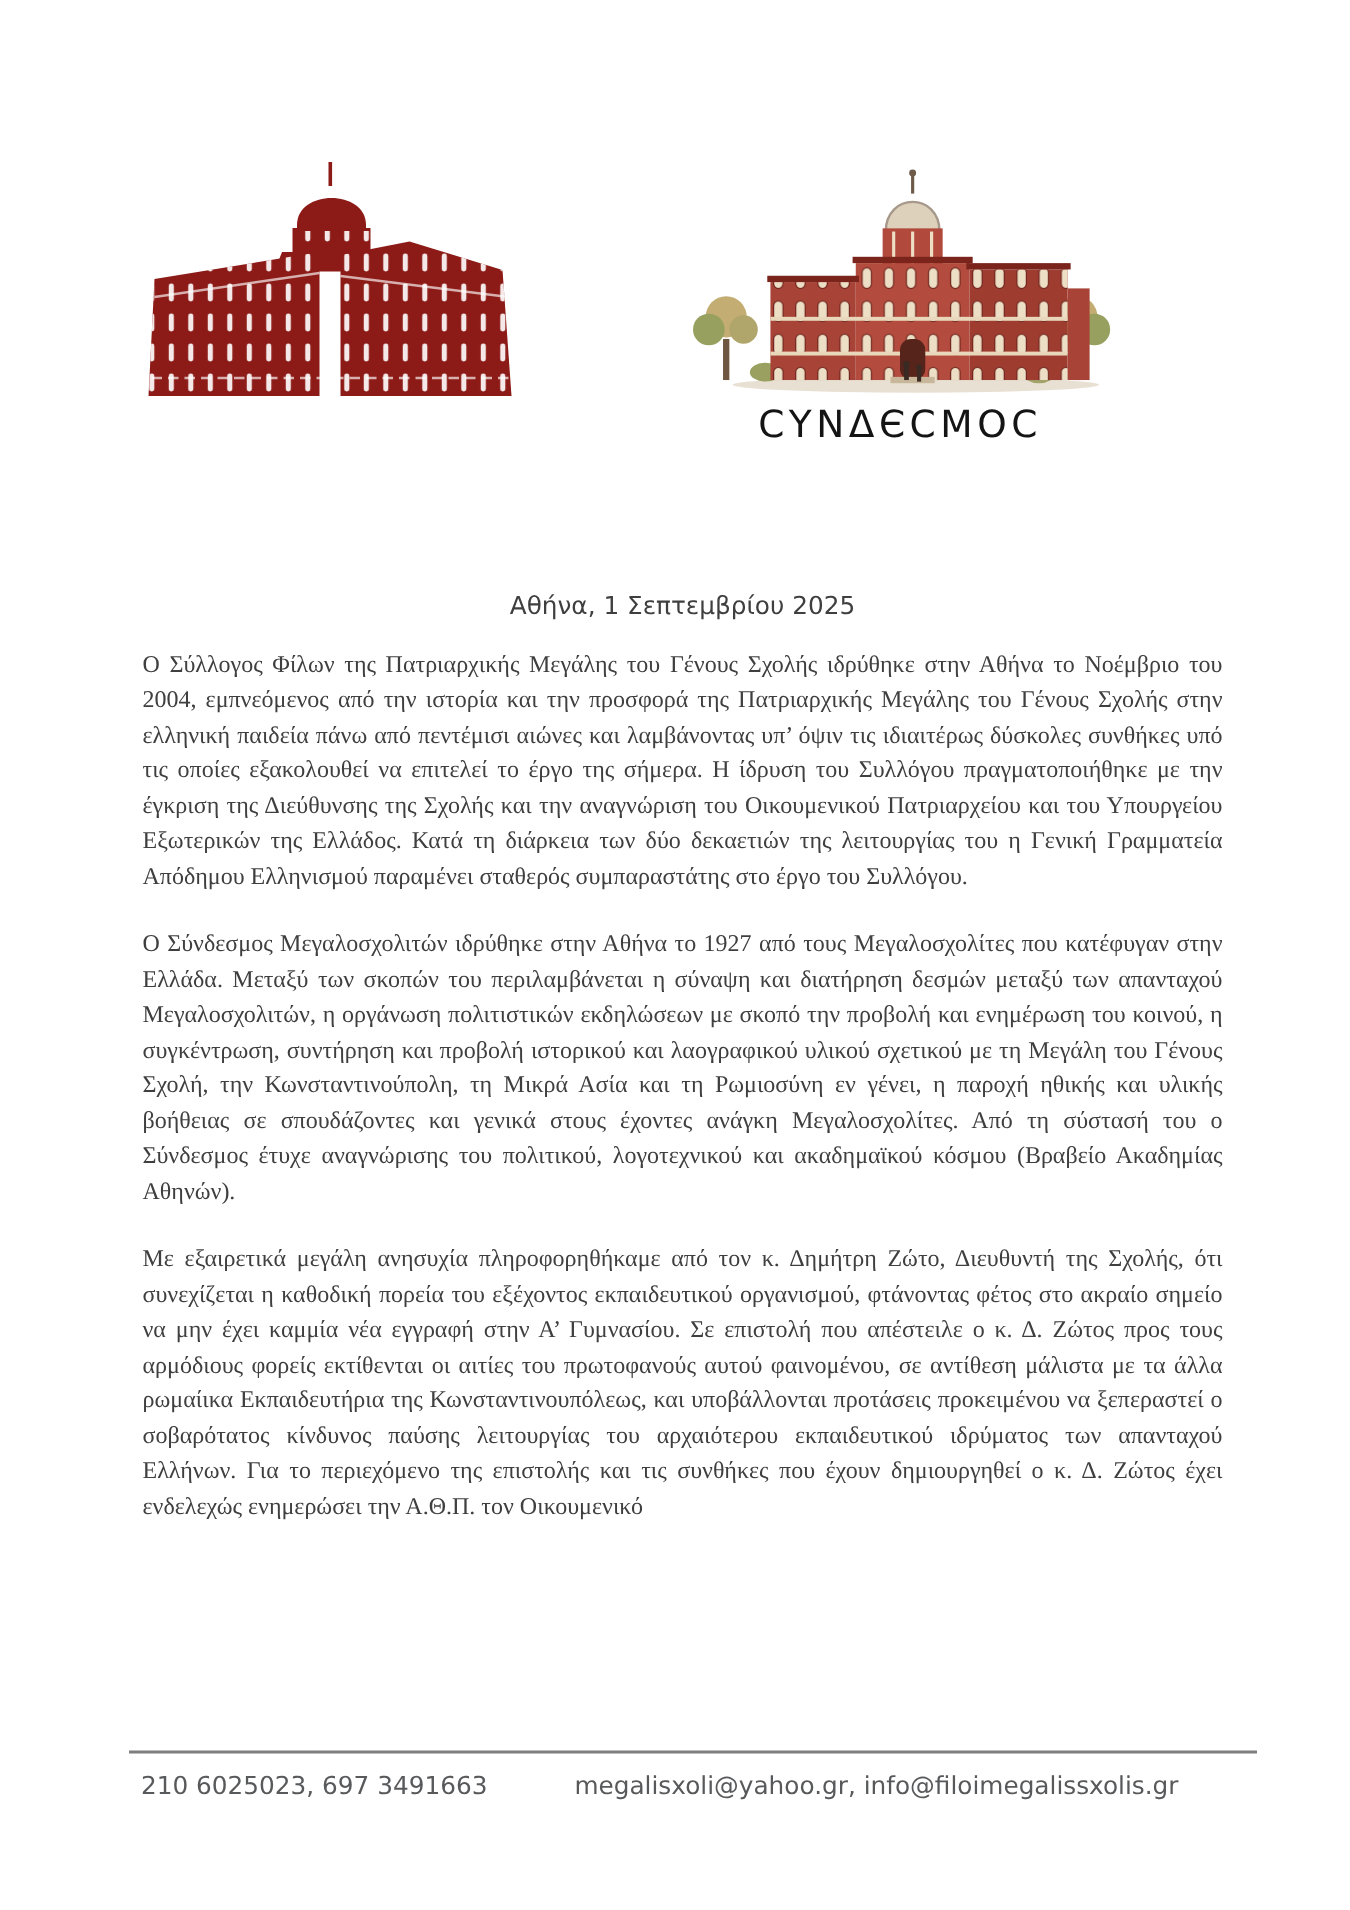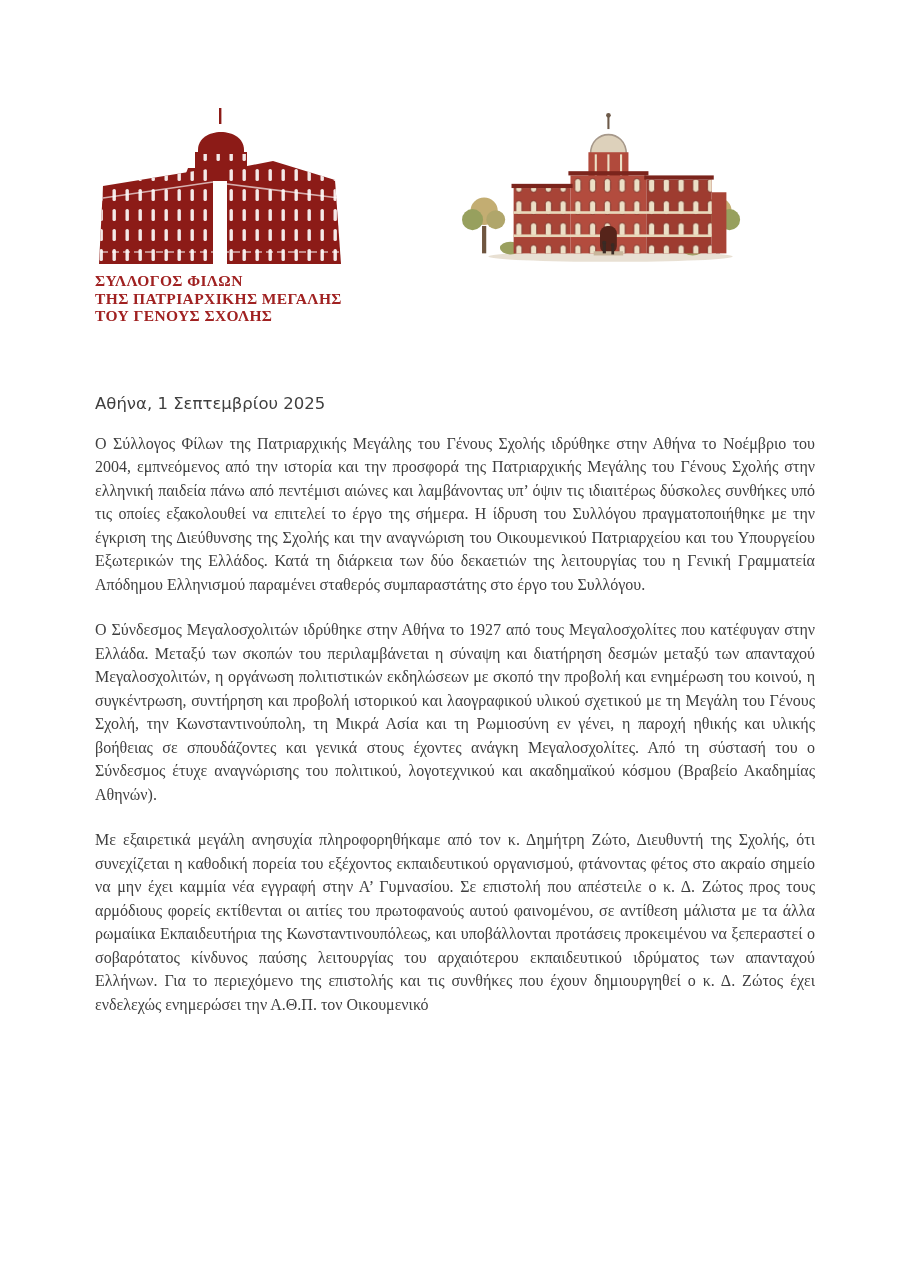--- a/index.html
+++ b/index.html
@@ -30,21 +30,21 @@
     color:#141414;
     white-space:nowrap;
   }
   
   .content{
     position:absolute;left:95px;top:392px;width:720px;
     color:#3f3f3f;
     font-size:16px;
     line-height:23.5px;
   }
-  .dateline{text-align:left;margin:0 0 16px 0;font-size:16.5px;}
+  .dateline{text-align:center;margin:0 0 16px 0;font-size:16.5px;}
   .content p.body-par{margin:0 0 22px 0;text-align:justify;font-family:Liberation Serif, serif;}
   
   .footer{
     position:absolute;left:86px;top:1167px;width:752px;
     border-top:2px solid #7f7f7f;
     padding-top:12px;
     display:flex;align-items:baseline;
     color:#58595b;font-size:16.5px;
   }
   .footer .phones{margin-left:8px;}
@@ -75,25 +75,20 @@
         <polygon points="8,80 118,62 118,158 4,158" fill="url(#winL)"></polygon>
         <polygon points="132,64 178,55 240,74 246,158 132,158" fill="url(#winL)"></polygon>
         <rect x="100" y="48" width="52" height="14" fill="url(#winL)"></rect>
         <g stroke="#ffffff" stroke-width="1.6" opacity="0.65">
           <line x1="8" y1="92" x2="118" y2="76"></line>
           <line x1="132" y1="78" x2="244" y2="92"></line>
           <line x1="6" y1="146" x2="246" y2="146" stroke-dasharray="7 4"></line>
         </g>
       </svg>
     </span>
-    <div class="caption">
-      <div>ΣΥΛΛΟΓΟΣ ΦΙΛΩΝ</div>
-      <div>ΤΗΣ ΠΑΤΡΙΑΡΧΙΚΗΣ ΜΕΓΑΛΗΣ</div>
-      <div>ΤΟΥ ΓΕΝΟΥΣ ΣΧΟΛΗΣ</div>
-    </div>
   </div>
 
   <div class="logo-right">
     <span>
       <svg width="296" height="158" viewBox="0 0 280 150" style="margin:0 auto;">
 
         <ellipse cx="150" cy="141" rx="116" ry="5" fill="#ded3c0" opacity="0.7"></ellipse>
 
         <g>
           <rect x="28" y="112" width="4" height="26" fill="#6f5640"></rect>
@@ -145,24 +140,29 @@
         <rect x="134" y="136" width="28" height="4" fill="#c9b79c"></rect>
         <g fill="#3a2a24">
           <circle cx="144" cy="128" r="2"></circle>
             <rect x="142.6" y="129" width="3" height="9"></rect>
           <circle cx="152" cy="130" r="1.8"></circle>
             <rect x="150.8" y="131" width="2.6" height="8"></rect>
         </g>
       </svg>
     </span>
     <div class="caption">
+      <div>CΥΝΔЄCΜΟC</div>
     </div>
   </div>
 
   <div class="content">
     <p class="dateline">Αθήνα, 1 Σεπτεμβρίου 2025</p>
     <p class="body-par">Ο Σύλλογος Φίλων της Πατριαρχικής Μεγάλης του Γένους Σχολής ιδρύθηκε στην Αθήνα το Νοέμβριο του 2004, εμπνεόμενος από την ιστορία και την προσφορά της Πατριαρχικής Μεγάλης του Γένους Σχολής στην ελληνική παιδεία πάνω από πεντέμισι αιώνες και λαμβάνοντας υπ’ όψιν τις ιδιαιτέρως δύσκολες συνθήκες υπό τις οποίες εξακολουθεί να επιτελεί το έργο της σήμερα. Η ίδρυση του Συλλόγου πραγματοποιήθηκε με την έγκριση της Διεύθυνσης της Σχολής και την αναγνώριση του Οικουμενικού Πατριαρχείου και του Υπουργείου Εξωτερικών της Ελλάδος. Κατά τη διάρκεια των δύο δεκαετιών της λειτουργίας του η Γενική Γραμματεία Απόδημου Ελληνισμού παραμένει σταθερός συμπαραστάτης στο έργο του Συλλόγου.</p>
     <p class="body-par">Ο Σύνδεσμος Μεγαλοσχολιτών ιδρύθηκε στην Αθήνα το 1927 από τους Μεγαλοσχολίτες που κατέφυγαν στην Ελλάδα. Μεταξύ των σκοπών του περιλαμβάνεται η σύναψη και διατήρηση δεσμών μεταξύ των απανταχού Μεγαλοσχολιτών, η οργάνωση πολιτιστικών εκδηλώσεων με σκοπό την προβολή και ενημέρωση του κοινού, η συγκέντρωση, συντήρηση και προβολή ιστορικού και λαογραφικού υλικού σχετικού με τη Μεγάλη του Γένους Σχολή, την Κωνσταντινούπολη, τη Μικρά Ασία και τη Ρωμιοσύνη εν γένει, η παροχή ηθικής και υλικής βοήθειας σε σπουδάζοντες και γενικά στους έχοντες ανάγκη Μεγαλοσχολίτες. Από τη σύστασή του ο Σύνδεσμος έτυχε αναγνώρισης του πολιτικού, λογοτεχνικού και ακαδημαϊκού κόσμου (Βραβείο Ακαδημίας Αθηνών).</p>
     <p class="body-par">Με εξαιρετικά μεγάλη ανησυχία πληροφορηθήκαμε από τον κ. Δημήτρη Ζώτο, Διευθυντή της Σχολής, ότι συνεχίζεται η καθοδική πορεία του εξέχοντος εκπαιδευτικού οργανισμού, φτάνοντας φέτος στο ακραίο σημείο να μην έχει καμμία νέα εγγραφή στην Α’ Γυμνασίου. Σε επιστολή που απέστειλε ο κ. Δ. Ζώτος προς τους αρμόδιους φορείς εκτίθενται οι αιτίες του πρωτοφανούς αυτού φαινομένου, σε αντίθεση μάλιστα με τα άλλα ρωμαίικα Εκπαιδευτήρια της Κωνσταντινουπόλεως, και υποβάλλονται προτάσεις προκειμένου να ξεπεραστεί ο σοβαρότατος κίνδυνος παύσης λειτουργίας του αρχαιότερου εκπαιδευτικού ιδρύματος των απανταχού Ελλήνων. Για το περιεχόμενο της επιστολής και τις συνθήκες που έχουν δημιουργηθεί ο κ. Δ. Ζώτος έχει ενδελεχώς ενημερώσει την Α.Θ.Π. τον Οικουμενικό</p>
   </div>
 
+  <div class="footer">
+    <span class="phones">210 6025023, 697 3491663</span>
+    <span class="emails">megalisxoli@yahoo.gr, info@filoimegalissxolis.gr</span>
+  </div>
 
 </div>
 
 </body></html>

